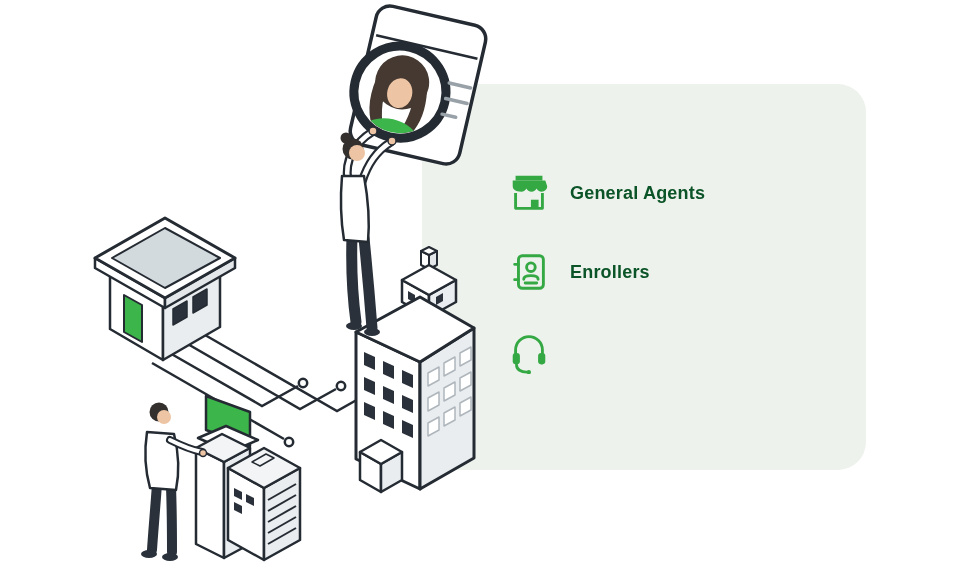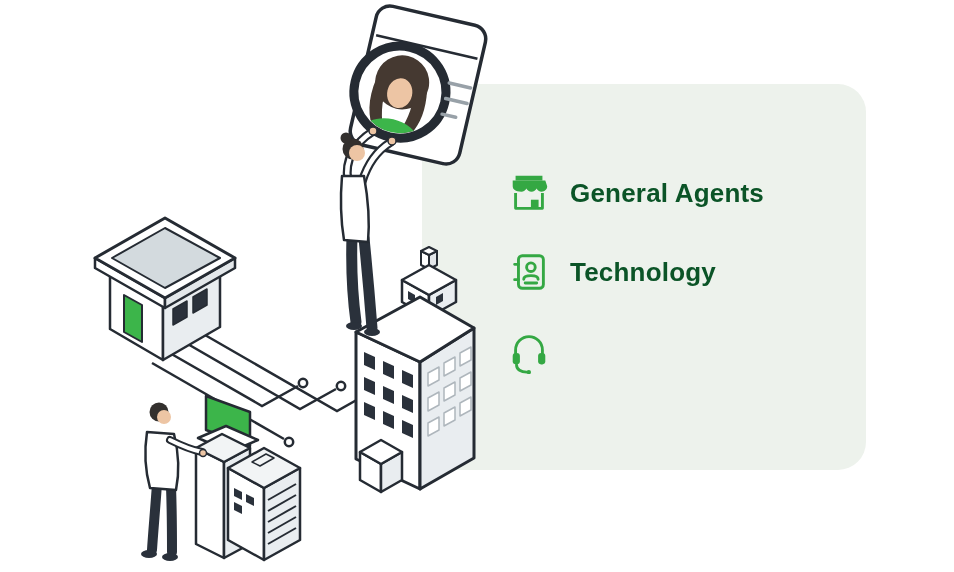--- a/index.html
+++ b/index.html
@@ -23,21 +23,21 @@
   }
   .feature-row{
     display:flex;
     align-items:center;
     gap:18px;
     margin-bottom:33px;
     height:46px;
   }
   .feature-icon{width:46px;height:46px;flex:0 0 46px;}
   .feature-label{
-    font-size:26px;
+    font-size:18px;
     font-weight:700;
     color:var(--label-green,#0b5427);
     letter-spacing:.2px;
     white-space:nowrap;
   }
   .illustration{
     position:absolute;
     left:0;top:0;
     width:954px;height:572px;
     pointer-events:none;
@@ -62,21 +62,21 @@
       </div>
 
       <div class="feature-row">
         <svg class="feature-icon" viewBox="0 0 48 48">
           <rect x="13" y="7" width="26" height="34" rx="4" fill="none" stroke="#34a843" stroke-width="3"></rect>
           <path d="M13 16 h-4 M13 32 h-4" stroke="#34a843" stroke-width="3" stroke-linecap="round"></path>
           <circle cx="26" cy="19" r="4.5" fill="none" stroke="#34a843" stroke-width="3"></circle>
           <path d="M18.5 31.5 c0-5 15-5 15 0" fill="none" stroke="#34a843" stroke-width="3" stroke-linecap="round"></path>
           <path d="M20 35.5 h12" stroke="#34a843" stroke-width="3" stroke-linecap="round"></path>
         </svg>
-        <span class="feature-label">Technology</span>
+        <span class="feature-label">Enrollers</span>
       </div>
 
       <div class="feature-row">
         <svg class="feature-icon" viewBox="0 0 48 48">
           <path d="M10 29 v-6 c0-7.7 6.3-14 14-14 s14 6.3 14 14 v6" fill="none" stroke="#34a843" stroke-width="3" stroke-linecap="round"></path>
           <rect x="7" y="26" width="7.5" height="12" rx="3.2" fill="#34a843"></rect>
           <rect x="33.5" y="26" width="7.5" height="12" rx="3.2" fill="#34a843"></rect>
           <path d="M11 38.5 c0 4.8 4.8 7.5 10.5 7.5" fill="none" stroke="#34a843" stroke-width="3" stroke-linecap="round"></path>
           <circle cx="23.8" cy="46" r="2.3" fill="#34a843"></circle>
         </svg>

